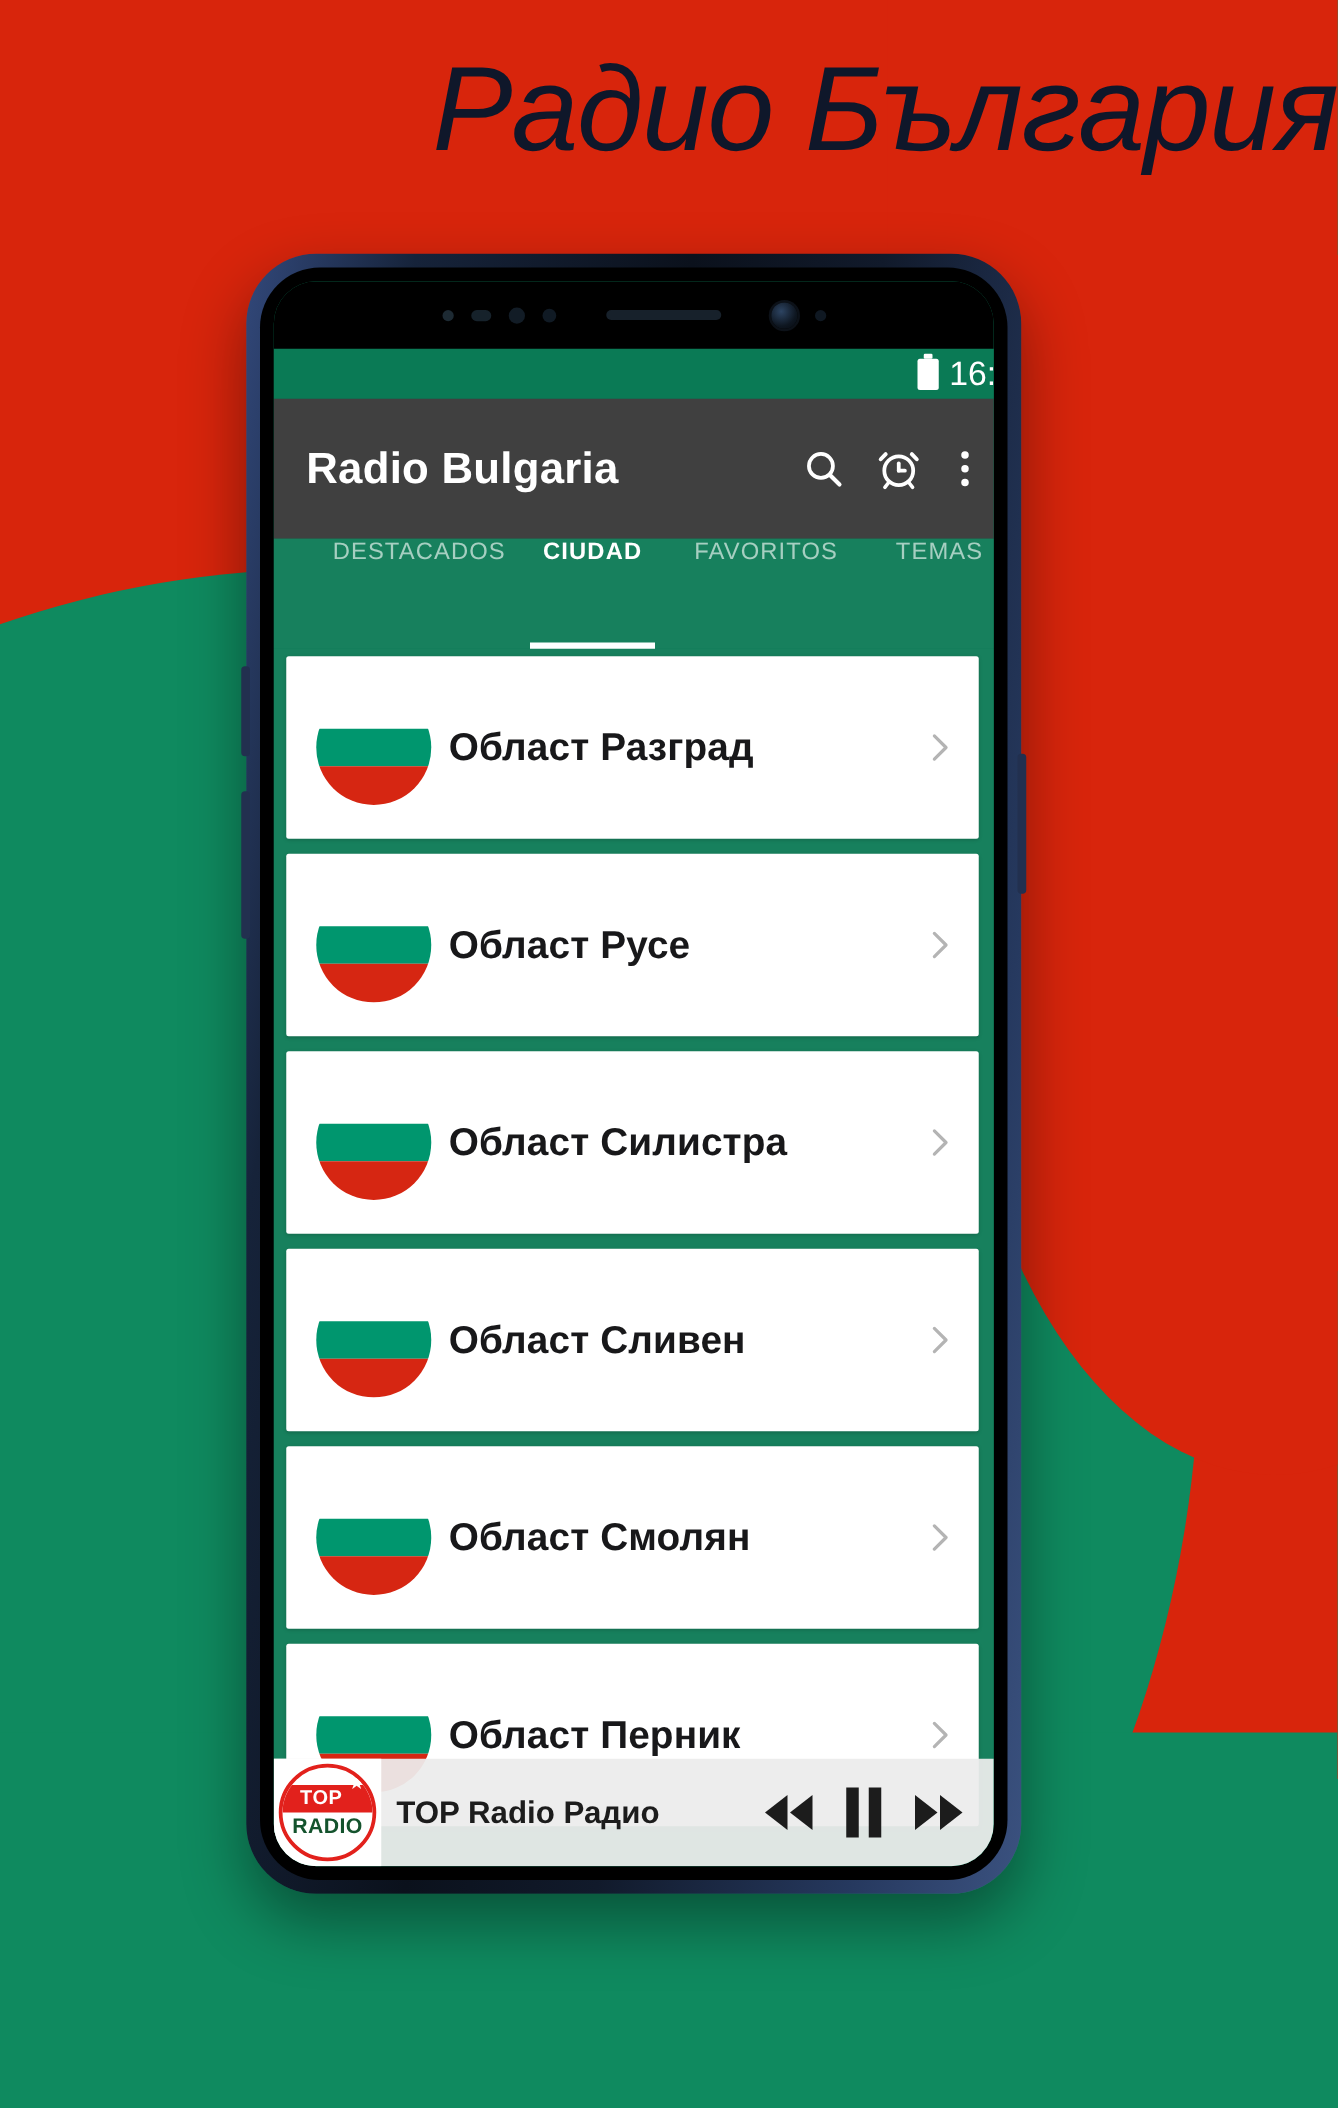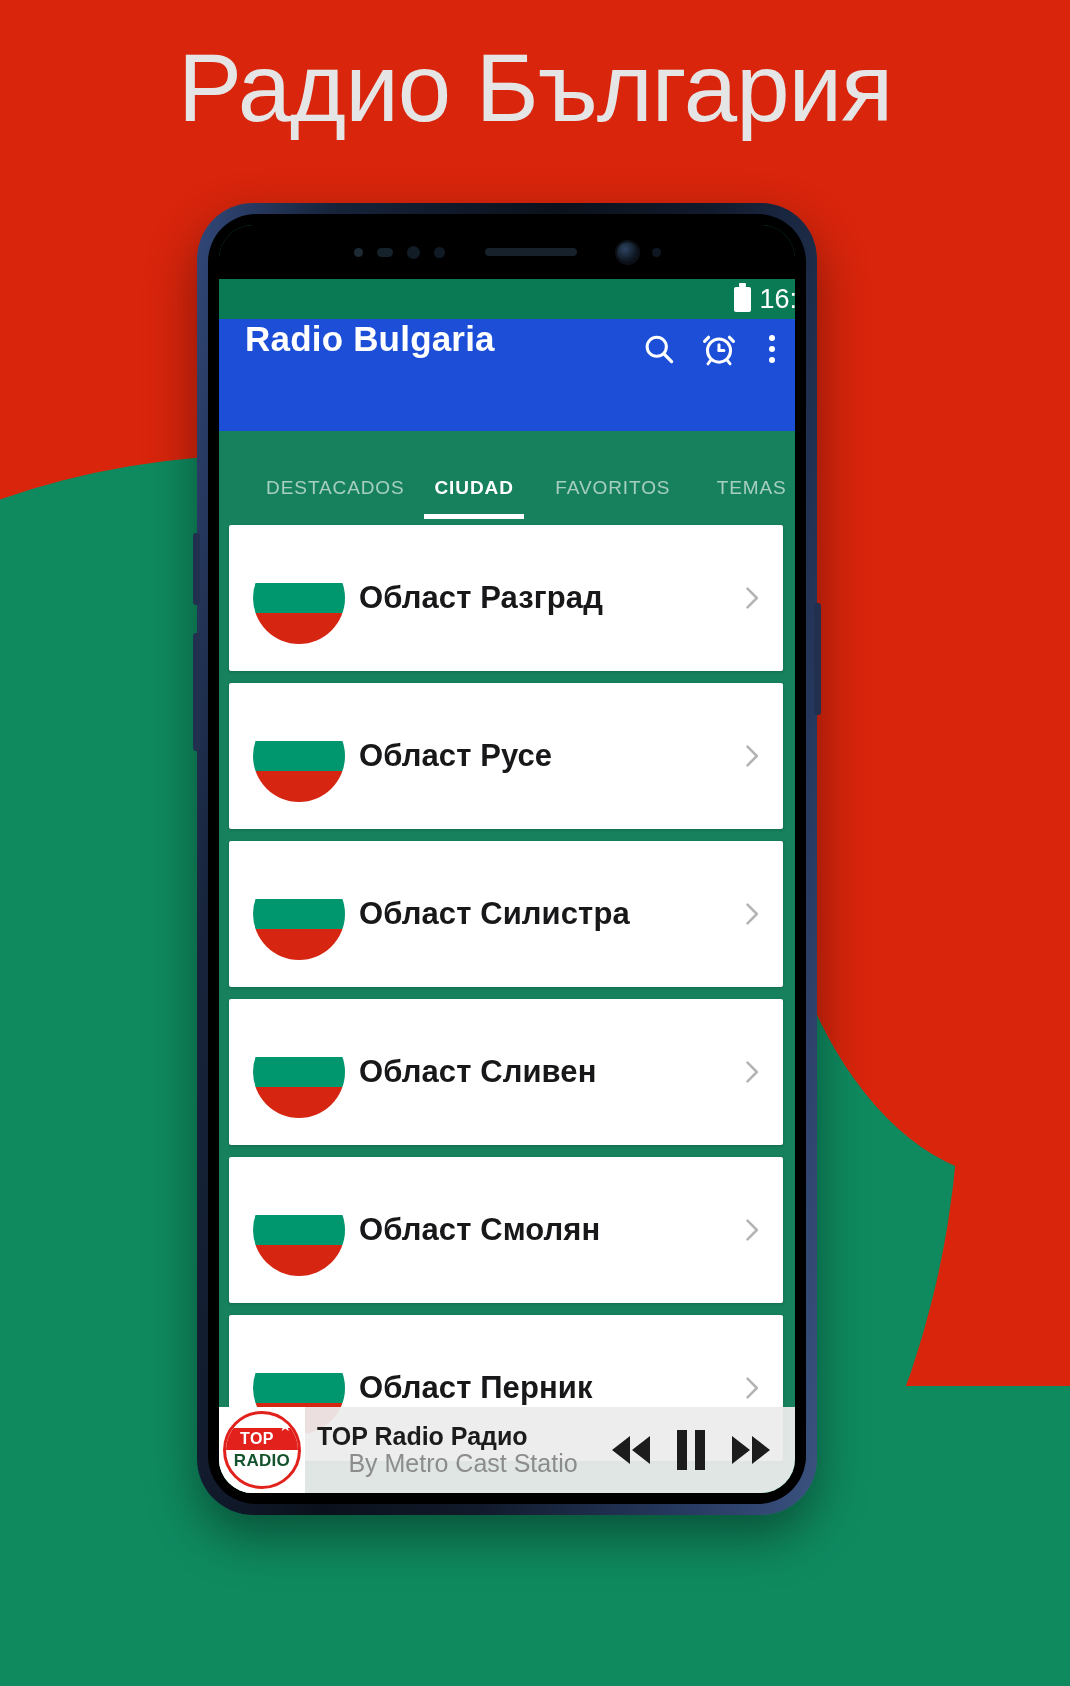--- a/index.html
+++ b/index.html
@@ -32,28 +32,29 @@
     border-radius:50%;
   }
   #bg-red-topright {
     position:absolute; right:0; top:0; width:360px; height:760px;
     background:#d8250c;
   }
 
   
   #hero-title {
     position:absolute; top:40px; left:0; right:0;
-    text-align:center;
-    color:#e5e5e5;
+    text-align:right;
+    color:#0f172a;
     font-size:96px;
     font-weight:400;
     letter-spacing:-1px;
     line-height:1.0;
     z-index:5;
     font-family:"Liberation Sans", sans-serif;
+    font-style:italic;
   }
 
   
   #phone {
     position:absolute;
     left:197px; top:203px;
     width:620px; height:1312px;
     z-index:10;
   }
   #phone-frame {
@@ -122,40 +123,40 @@
   }
   #status-time {
     color:#ffffff; font-size:27px; font-weight:400;
     letter-spacing:0px; white-space:nowrap;
     margin-right:-38px;
   }
 
   
   #app-bar {
     position:absolute; left:0; right:0; top:94px; height:112px;
-    background:#1d4ed8;
-    display:flex; z-index:3;
+    background:#404040;
+    display:flex; align-items:center; z-index:3;
   }
   #app-title {
     color:#ffffff; font-size:35px; font-weight:700;
     margin-left:26px; flex:1; letter-spacing:0.2px;
   }
   .appbar-icon {
     width:60px; height:60px; display:flex;
     align-items:center; justify-content:center; flex:none;
   }
   #overflow-icon { width:46px; }
   .dot3 { display:flex; flex-direction:column; gap:5px; align-items:center; }
   .dot3 i { width:6px; height:6px; border-radius:50%; background:#fff; display:block; }
 
   
   #tab-bar {
     position:absolute; left:0; right:0; top:206px; height:88px;
     background:#17805d;
-    display:flex; align-items:flex-end; z-index:3;padding-left:47px;
+    display:flex; z-index:3;padding-left:47px;
   }
   .tab {
     flex:1; text-align:center; position:relative;
     padding-bottom:20px;
     font-size:19px; letter-spacing:0.9px;
     color:rgba(255,255,255,0.62);
     font-weight:400; white-space:nowrap;
   }
   .tab.active { color:#ffffff; font-weight:700; }
   .tab.active::after {
@@ -414,21 +415,20 @@
     <div id="player-bar">
       <div id="player-logo">
         <div id="player-logo-circle">
           <div id="logo-top">TOP</div>
           <span id="logo-star">★</span>
           <div id="logo-bottom">RADIO</div>
         </div>
       </div>
       <div id="player-meta">
         <div id="player-title">TOP Radio Радио</div>
-        <div id="player-sub">By Metro Cast Statio</div>
       </div>
       <div id="player-controls">
         <div class="pc-btn">
           <svg width="44" height="34" viewBox="0 0 44 34">
             <polygon points="21,3 21,31 3,17" fill="#1c1c1c"></polygon>
             <polygon points="41,3 41,31 23,17" fill="#1c1c1c"></polygon>
           </svg>
         </div>
         <div class="pc-btn">
           <span id="pause-icon">

